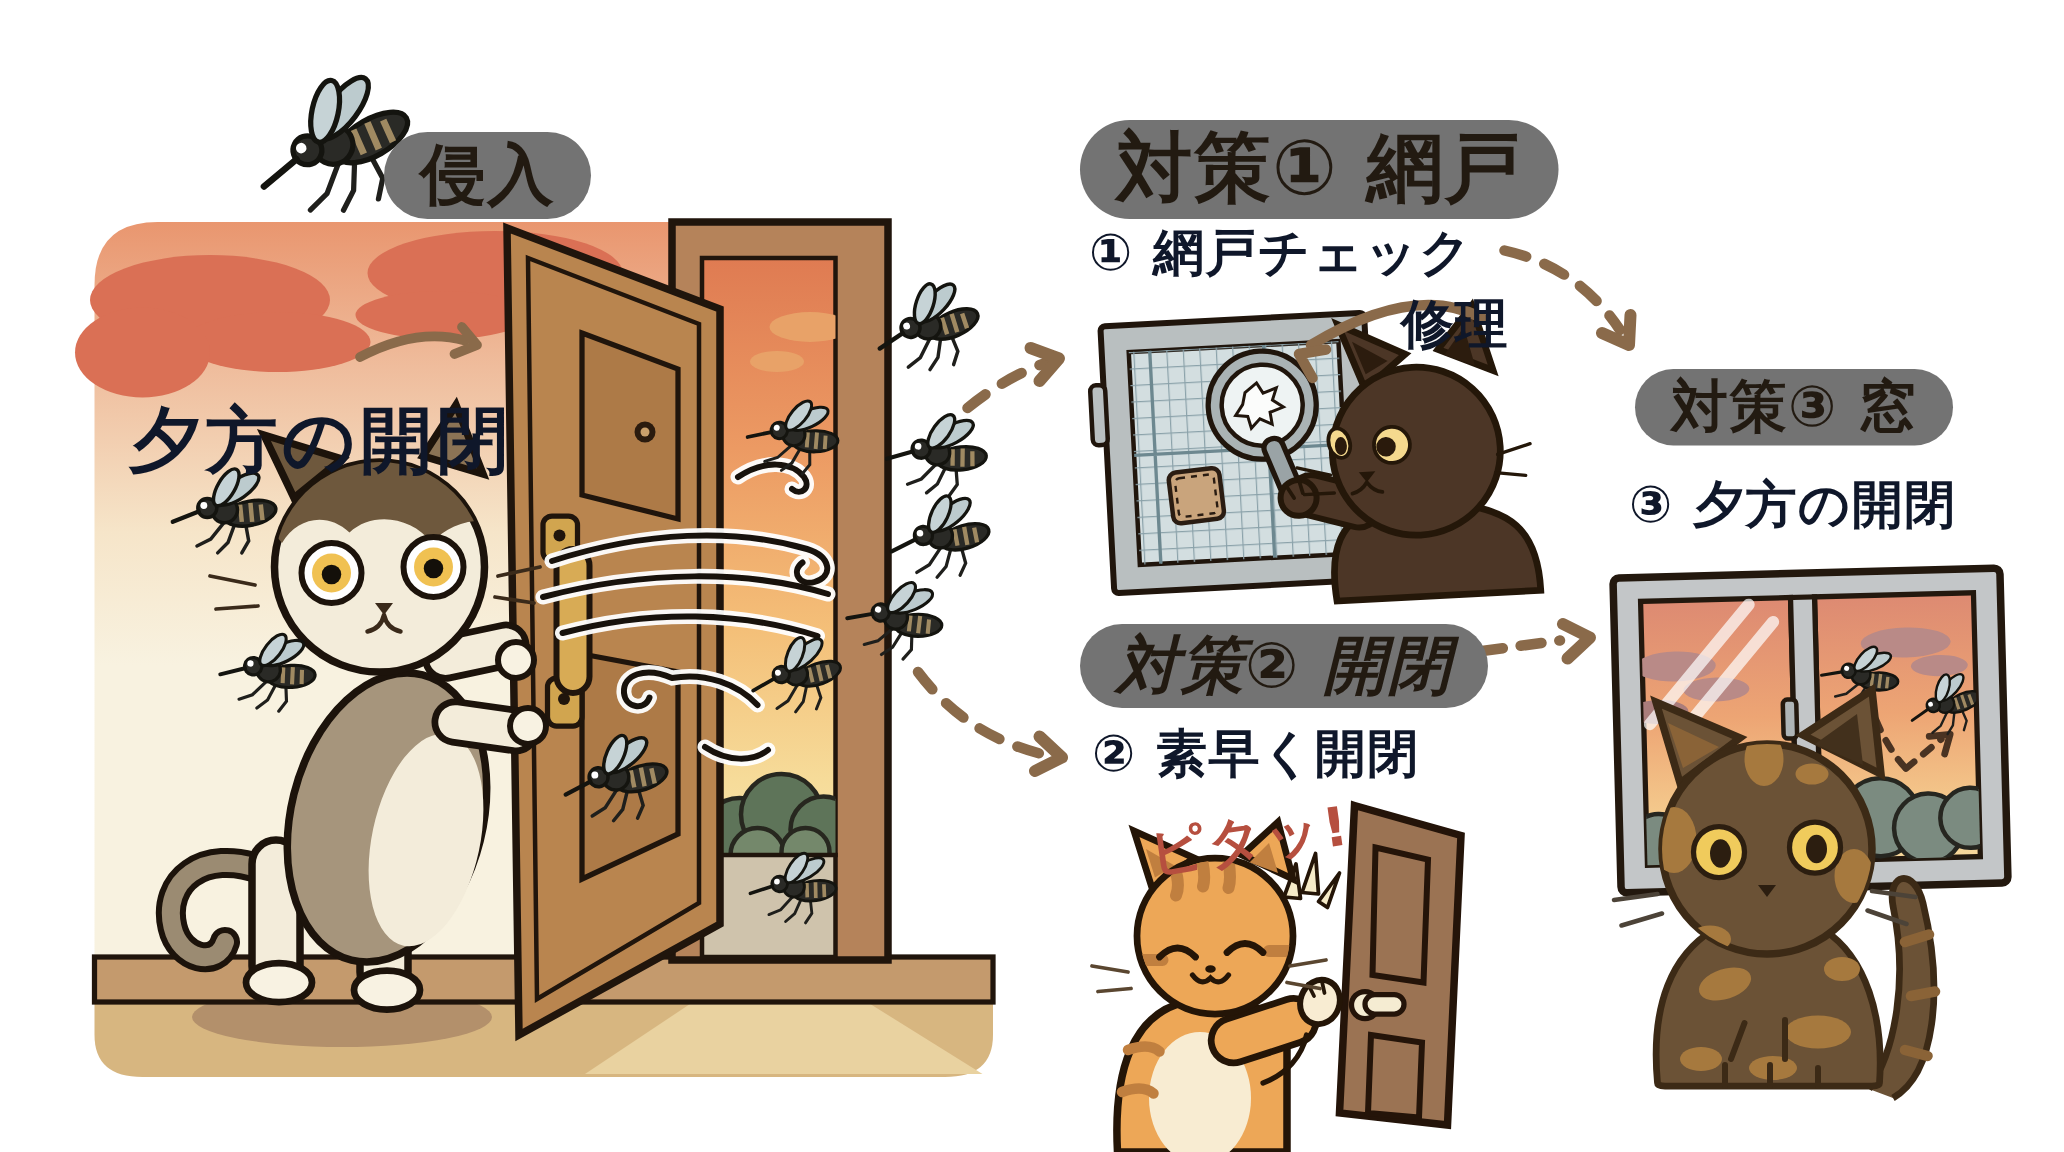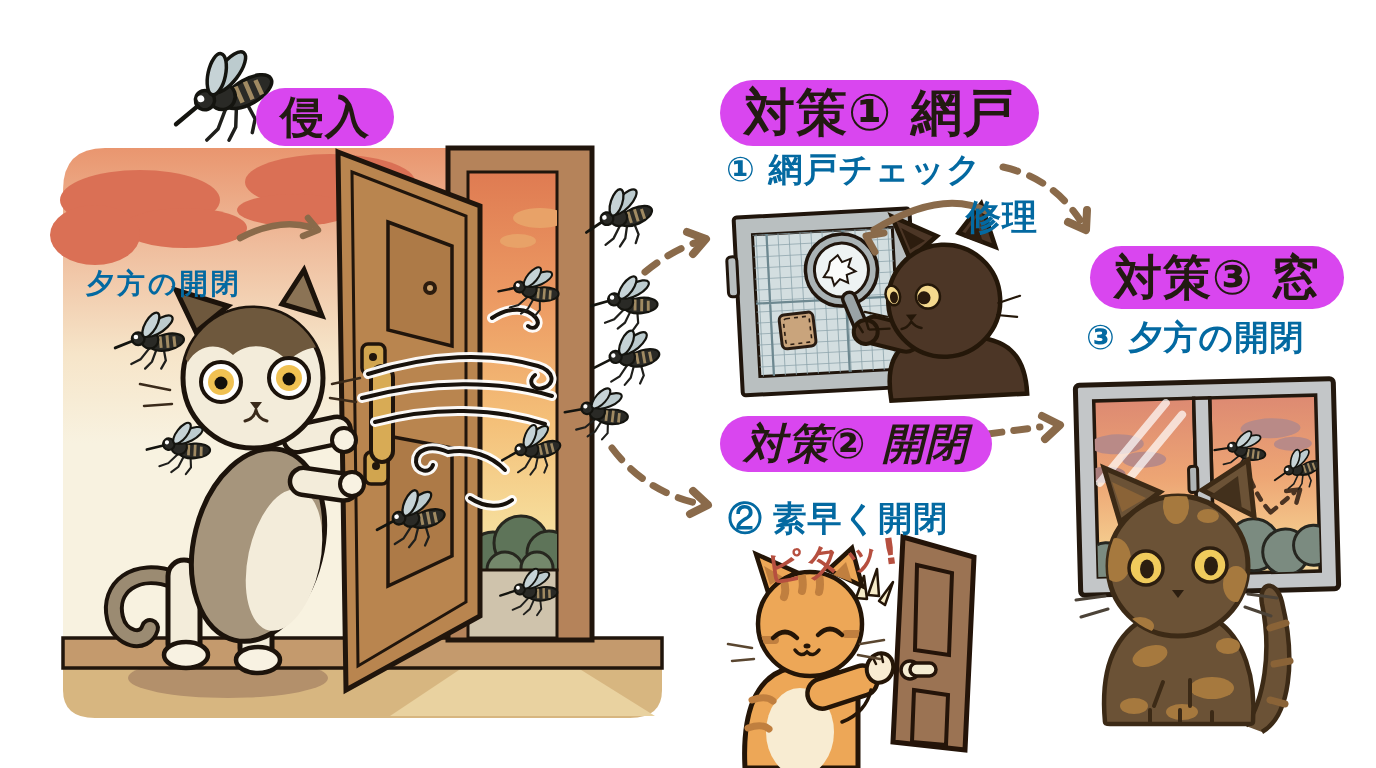--- a/index.html
+++ b/index.html
@@ -3,26 +3,26 @@
 <meta charset="utf-8">
 <style>
   html,body{margin:0;padding:0;}
   body{
     width:1376px;height:768px;position:relative;overflow:hidden;
     background:#ffffff;
     font-family:"DejaVu Sans",sans-serif;
   }
   .stage{position:absolute;left:0;top:0;width:1376px;height:768px;}
   .txt{
-    position:absolute;font-weight:800;color:#0369a1;
+    position:absolute;font-weight:800;color:#0f172a;
     white-space:nowrap;line-height:1.12;letter-spacing:1px;
   }
   .pill{
     position:absolute;font-weight:800;color:#221a11;white-space:nowrap;
-    background:#d946ef;border-radius:40px;padding:3px 24px;line-height:1.18;
+    background:#737373;border-radius:40px;padding:3px 24px;line-height:1.18;
     letter-spacing:1px;
   }
   .sfx{
     position:absolute;font-weight:800;color:#b64f3f;white-space:nowrap;
     transform:rotate(-8deg);letter-spacing:2px;
   }
 </style>
 </head>
 <body>
 
@@ -366,24 +366,24 @@
     <use href="#mosq" transform="translate(531,592) rotate(4) scale(0.95)"></use>
     <use href="#mosq" transform="translate(621,218) rotate(-12) scale(1.15)"></use>
     <use href="#mosq" transform="translate(627,303) rotate(6) scale(1.1)"></use>
     <use href="#mosq" transform="translate(629,358) rotate(-5) scale(1.1)"></use>
     <use href="#mosq" transform="translate(599,413) rotate(12) scale(1.05)"></use>
   </g>
 </svg>
 
 <div class="pill" style="left:256px;top:88px;font-size:44px;">侵入</div>
 
-<div class="txt" style="left:86px;top:268px;font-size:28px;letter-spacing:3px;">夕方の開閉</div>
+<div class="txt" style="left:86px;top:268px;font-size:48px;letter-spacing:3px;">夕方の開閉</div>
 
 <div class="pill" style="left:720px;top:80px;font-size:51px;">対策① 網戸</div>
 <div class="txt" style="left:726px;top:150px;font-size:34px;">① 網戸チェック</div>
-<div class="txt" style="left:934px;top:198px;font-size:35px;margin-left:32px;">修理</div>
+<div class="txt" style="left:934px;top:198px;font-size:35px;">修理</div>
 
 <div class="pill" style="left:720px;top:416px;font-size:42px;font-style:italic;">対策② 開閉</div>
-<div class="txt" style="left:728px;top:500px;font-size:34px;font-family:Liberation Serif, serif;">② 素早く開閉</div>
+<div class="txt" style="left:728px;top:484px;font-size:34px;">② 素早く開閉</div>
 <div class="sfx" style="left:766px;top:536px;font-size:36px;">ピタッ!</div>
 
-<div class="pill" style="left:1090px;top:246px;font-size:48px;">対策③ 窓</div>
+<div class="pill" style="left:1090px;top:246px;font-size:38px;">対策③ 窓</div>
 <div class="txt" style="left:1086px;top:318px;font-size:34px;">③ 夕方の開閉</div>
 
 </body></html>

